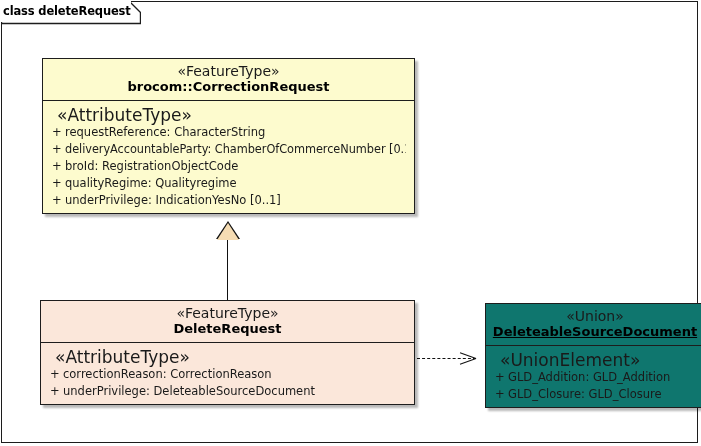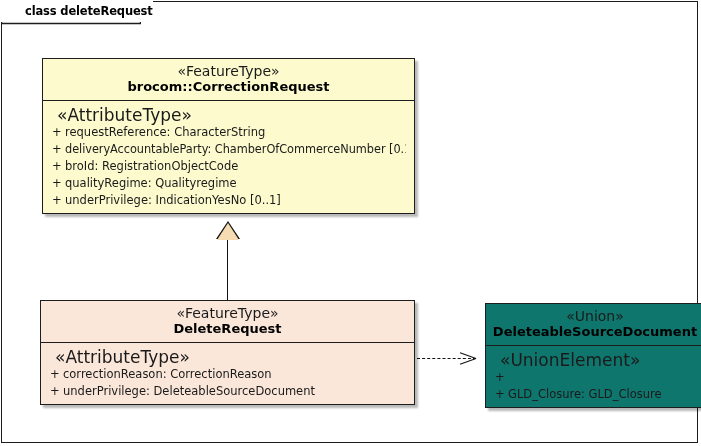--- a/index.html
+++ b/index.html
@@ -31,21 +31,21 @@
   
   .frame-tab {
     position: absolute;
     left: 1px;
     top: 1px;
     height: 21px;
     box-sizing: border-box;
     background: #ffffff;
     display: flex;
     align-items: center;
-    padding: 0 0 0 24px;
+    padding: 0 0 0 2px;
     z-index: 4;
   }
   .frame-tab .tab-text {
     font-size: 11.5px;
     font-weight: bold;
     color: #000000;
     letter-spacing: -0.15px;
     white-space: nowrap;
     line-height: 21px;
   }
@@ -76,20 +76,21 @@
     white-space: nowrap;
   }
   .cls-name {
     font-size: 13px;
     font-weight: bold;
     color: #000000;
     line-height: 16px;
     white-space: nowrap;
   }
   .cls-name.underline {
+    text-decoration: underline;
   }
   .uml-divider {
     border-top: 1.4px solid #1d1d1d;
   }
   .uml-body {
     padding: 6px 3px 4px 3px;
     box-sizing: border-box;
   }
   .attr-group {
     font-size: 17px;
@@ -250,20 +251,21 @@
   <div class="uml-box fill-cyan" style="left: 477px; top: 303px; width: 220px; background: #0f766e; margin-left: 8px;">
     <div class="uml-header">
       <div class="stereo">«Union»</div>
       <div class="cls-name underline">DeleteableSourceDocument</div>
     </div>
     <div class="uml-divider"></div>
     <div class="uml-body">
       <div class="attr-group">«UnionElement»</div>
       <div class="attr-row">
         <span class="attr-vis">+</span>
+        <span class="attr-text">GLD_Addition: GLD_Addition</span>
       </div>
       <div class="attr-row">
         <span class="attr-vis">+</span>
         <span class="attr-text">GLD_Closure: GLD_Closure</span>
       </div>
     </div>
   </div>
 
 </div>
 

